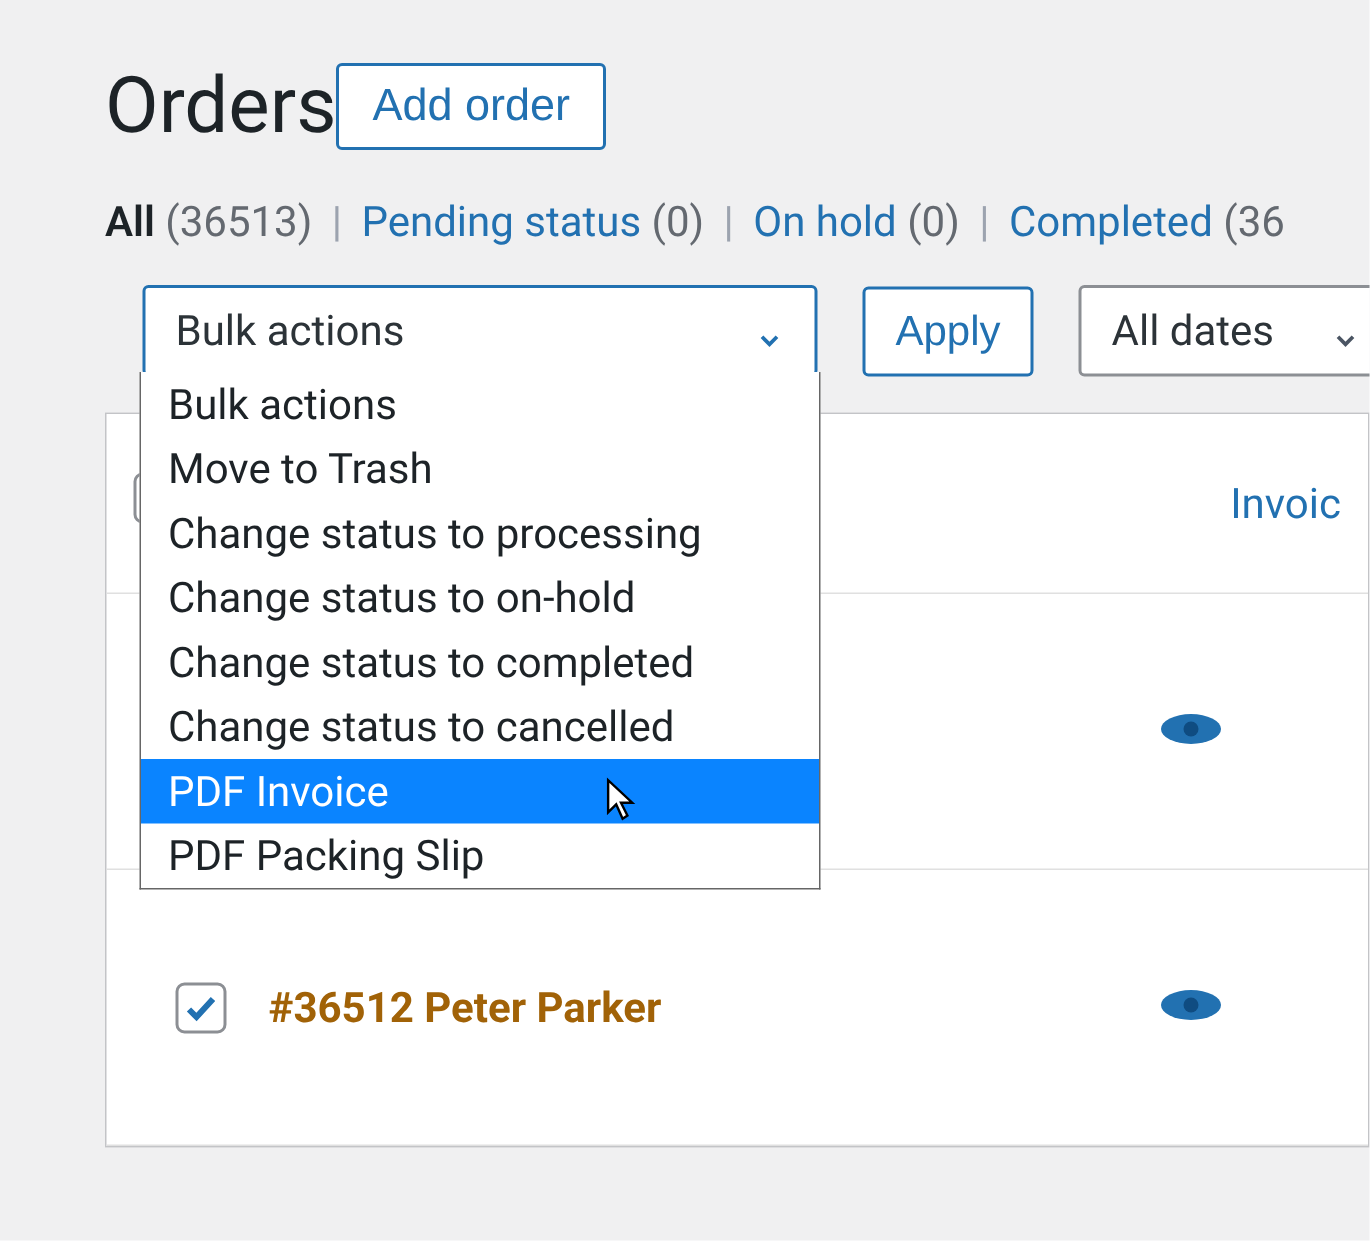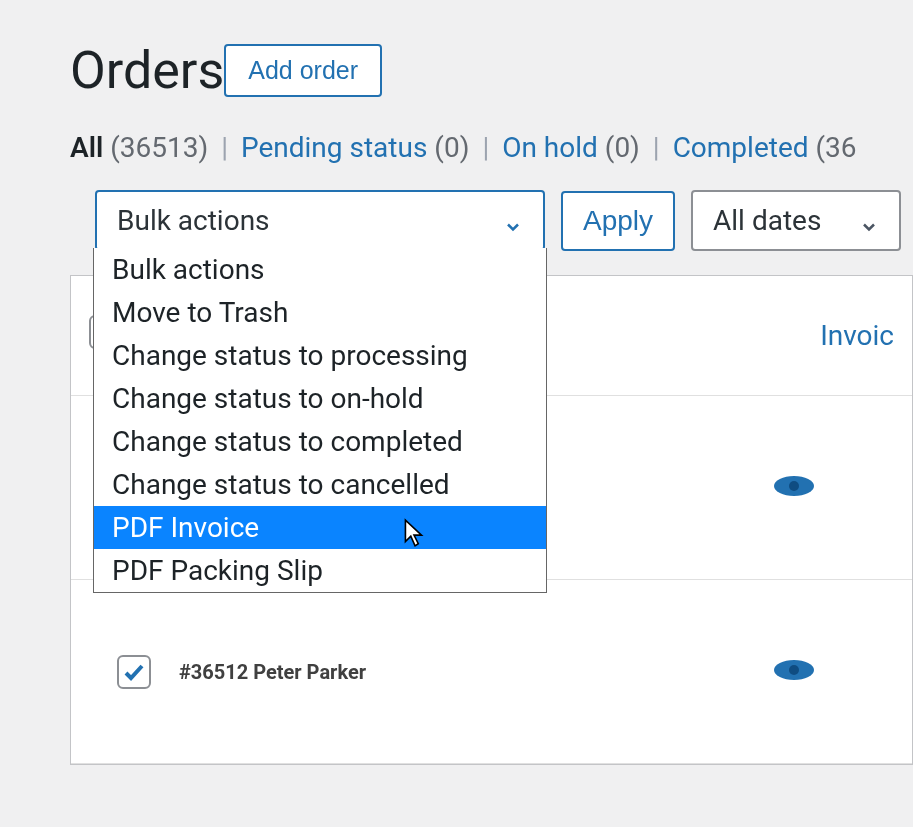--- a/index.html
+++ b/index.html
@@ -21,40 +21,40 @@
   }
   .page-title {
     font-size: 52px;
     font-weight: 400;
     color: #1d2327;
   }
   .add-button {
     border: 2px solid #2271b1;
     color: #2271b1;
     background: #fff;
-    font-size: 25px;
+    font-size: 30px;
     padding: 10px 22px;
     border-radius: 4px;
     cursor: pointer;
     font-weight: 400;
   }
   .filters-row {
     font-size: 28px;
     margin-bottom: 26px;
     white-space: nowrap;
     overflow: hidden;
   }
   .filter-item { white-space: nowrap; }
   .filter-label.active { color: #1d2327; font-weight: 600; }
   .filter-label.link { color: #2271b1; }
   .filter-count { color: #646970; }
   .filter-sep { color: #9ca3af; padding: 0 6px; }
   .controls-row {
     display: flex;
-    gap: 16px;
+    gap: 30px;
     align-items: flex-end;
     margin-bottom: 24px;
     white-space: nowrap;
     overflow: visible;
     padding-left: 25px;
   }
   .select-box, .apply-btn {
     border: 2px solid #2271b1;
     background: #fff;
     color: #2271b1;
@@ -147,23 +147,23 @@
   .table-row {
     display: flex;
     align-items: center;
     height: 184px;
     border-bottom: 1px solid #e0e0e0;
     padding: 0 18px;
   }
   .td-checkbox { width: 90px; display:flex; justify-content:center; }
   .td-order {
     flex: 1;
-    color: #404040;
+    color: #a16207;
     font-weight: 700;
-    font-size: 20px;
+    font-size: 28px;
   }
   .td-icon {
     width: 200px;
     display: flex;
     justify-content: center;
   }
   .eye-icon { color: #2271b1; }
   .eye-icon svg { width: 44px; height: 30px; }
 </style>
 </head>

